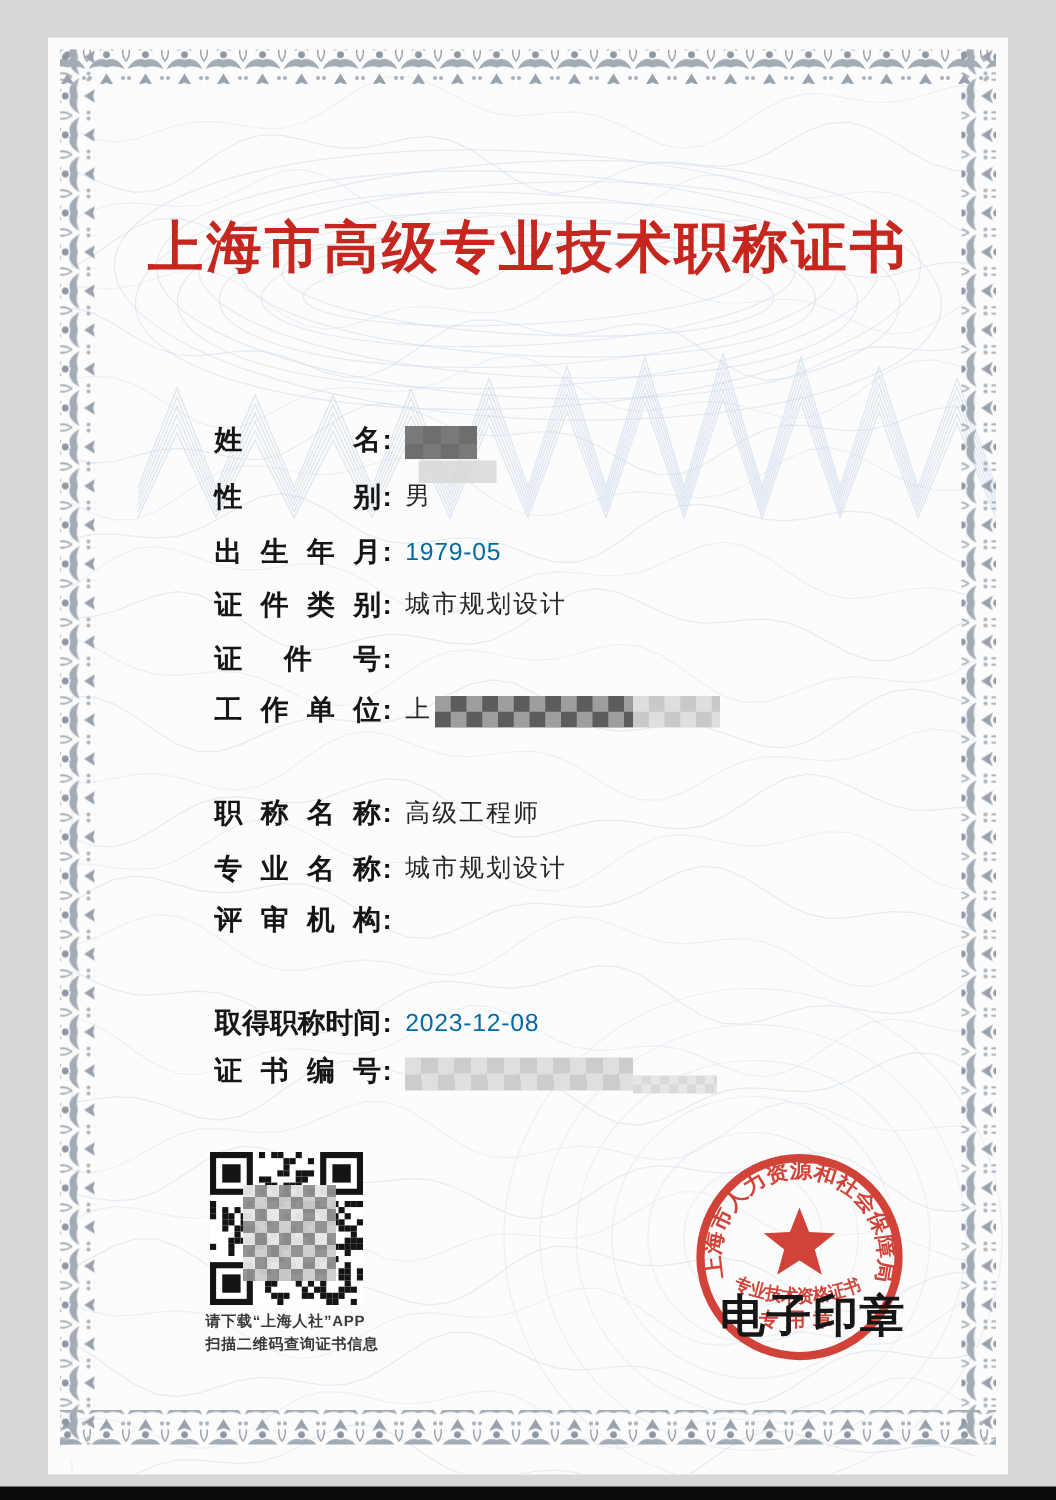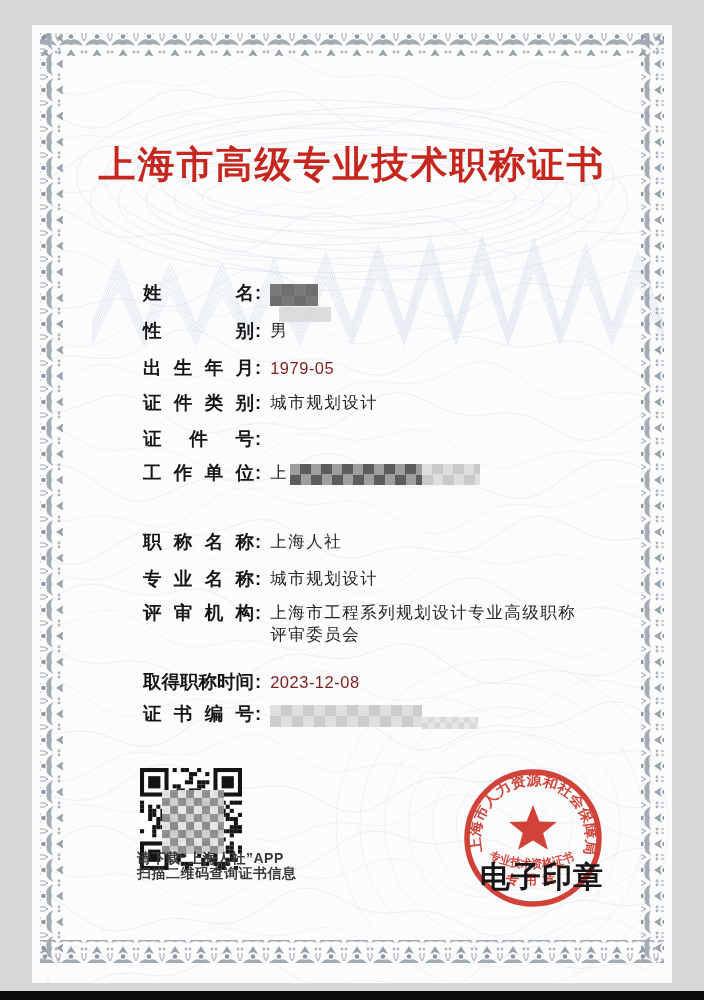--- a/index.html
+++ b/index.html
@@ -11,29 +11,29 @@
   svg.frame{position:absolute;left:0;top:0;width:640px;height:958px;}
   .title{position:absolute;left:0;top:118px;width:640px;text-align:center;
          font-size:37px;font-weight:700;letter-spacing:2px;line-height:44px;white-space:nowrap;}
   .row{position:absolute;left:111px;display:flex;align-items:flex-start;}
   .lab{display:flex;justify-content:space-between;width:111px;flex:none;
        font-weight:700;font-size:18.5px;color:#151515;line-height:24px;}
   .lab i{font-style:normal;}
   .colon{font-weight:700;font-size:18.5px;color:#151515;margin-left:1px;line-height:24px;}
   .val{margin-left:9px;font-size:16.5px;color:#2b2b2b;line-height:22px;padding-top:1px;display:flex;align-items:flex-start;}
   .kai{font-family:"DejaVu Serif", serif;letter-spacing:1.5px;color:#262626;}
-  .num{letter-spacing:.5px;color:#7f1d1d;}
+  .num{letter-spacing:.5px;color:#0369a1;}
   .wrapval{display:block;width:316px;}
   .rd{display:inline-block;vertical-align:top;
       background:conic-gradient(var(--a) 25%, var(--b) 0 50%, var(--a) 0 75%, var(--b) 0) 0 0 / var(--s,17px) var(--s,17px);}
   .block{position:absolute;}
   .qrwrap{position:absolute;left:108px;top:743px;width:102px;height:102px;}
   .qrblur{position:absolute;left:130px;top:765px;width:62px;height:64px;opacity:.96;
       background:conic-gradient(#8f8f8f 25%, #cdcdcd 0 50%, #8f8f8f 0 75%, #e6e6e6 0) 0 0/16px 16px;}
-  .qrcap{position:absolute;left:105px;top:826px;font-size:14px;font-weight:700;color:#3a3a3a;line-height:15px;letter-spacing:.5px;}
+  .qrcap{position:absolute;left:105px;top:849px;font-size:10px;font-weight:700;color:#3a3a3a;line-height:15px;letter-spacing:.5px;}
   .sealwrap{position:absolute;left:421px;top:725px;width:160px;height:170px;opacity:.94;}
   .eseal{position:absolute;left:448px;top:832px;font-size:30px;font-weight:700;color:#161616;letter-spacing:1px;white-space:nowrap;}
 </style>
 </head>
 <body>
 
 <div class="stage">
   <div class="paper">
 
     <svg class="bgart" viewBox="0 0 640 958" id="bgart">
@@ -186,21 +186,21 @@
     </div>
 
     <div class="row" style="top:505px">
       <span class="lab">
           <i>职</i>
           <i>称</i>
           <i>名</i>
           <i>称</i>
         </span>
         <span class="colon">:</span>
-      <span class="val kai">上海人社</span>
+      <span class="val kai">高级工程师</span>
     </div>
 
     <div class="row" style="top:542px">
       <span class="lab">
           <i>专</i>
           <i>业</i>
           <i>名</i>
           <i>称</i>
         </span>
         <span class="colon">:</span>
@@ -208,21 +208,20 @@
     </div>
 
     <div class="row" style="top:576px">
       <span class="lab">
           <i>评</i>
           <i>审</i>
           <i>机</i>
           <i>构</i>
         </span>
         <span class="colon">:</span>
-      <span class="val kai wrapval">上海市工程系列规划设计专业高级职称评审委员会</span>
     </div>
 
     <div class="row" style="top:645px">
       <span class="lab">
           <i>取</i>
           <i>得</i>
           <i>职</i>
           <i>称</i>
           <i>时</i>
           <i>间</i>

